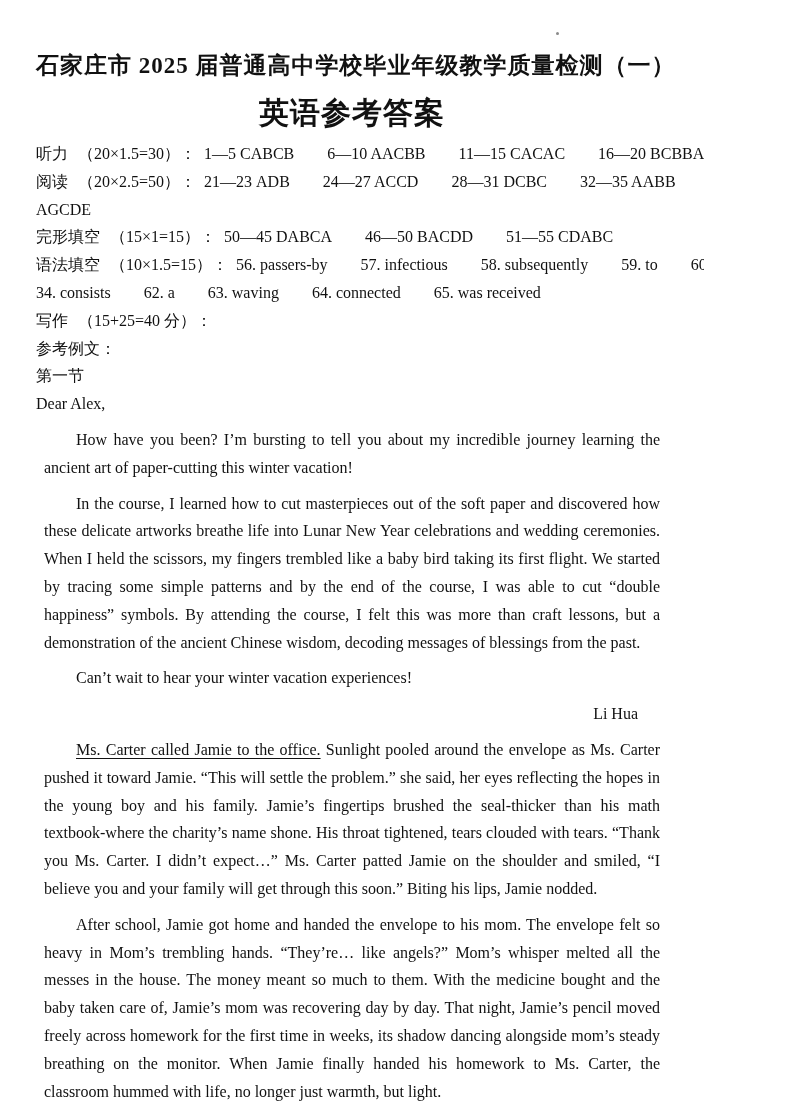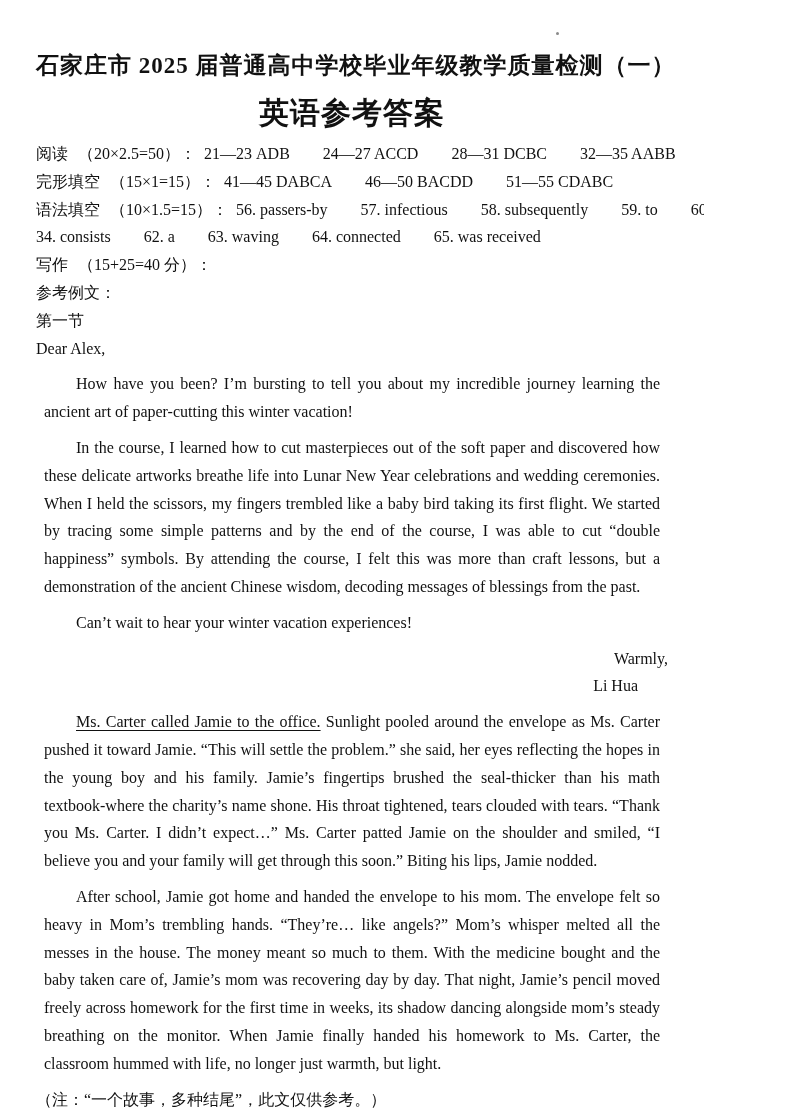--- a/index.html
+++ b/index.html
@@ -73,28 +73,34 @@
 <body>
 
 <div class="page">
   <div class="stray"></div>
 
   <div class="title">石家庄市 2025 届普通高中学校毕业年级教学质量检测（一）</div>
   <div class="subtitle">英语参考答案</div>
 
   <div class="content">
 
+    <div class="ansline">
+      <span class="lbl">听力</span><span class="score">（20×1.5=30）：</span><span class="grp">1—5 CABCB</span><span class="grp">6—10 AACBB</span><span class="grp">11—15 CACAC</span><span class="grp">16—20 BCBBA</span>
+    </div>
 
     <div class="ansline">
       <span class="lbl">阅读</span><span class="score">（20×2.5=50）：</span><span class="grp">21—23 ADB</span><span class="grp">24—27 ACCD</span><span class="grp">28—31 DCBC</span><span class="grp">32—35 AABB</span><span class="grp">36—40</span>
     </div>
 
+    <div class="ansline">
+      <span class="grp">AGCDE</span>
+    </div>
 
     <div class="ansline">
-      <span class="lbl">完形填空</span><span class="score">（15×1=15）：</span><span class="grp">41—45 DABCA</span><span class="grp">46—50 BACDD</span><span class="grp">51—55 CDABC</span>
+      <span class="lbl">完形填空</span><span class="score">（15×1=15）：</span><span class="grp">50—45 DABCA</span><span class="grp">46—50 BACDD</span><span class="grp">51—55 CDABC</span>
     </div>
 
     <div class="ansline">
       <span class="lbl">语法填空</span><span class="score">（10×1.5=15）：</span><span class="grp">56. passers-by</span><span class="grp">57. infectious</span><span class="grp">58. subsequently</span><span class="grp">59. to</span><span class="grp">60. what</span>
     </div>
 
     <div class="ansline">
       <span class="grp">34. consists</span><span class="grp">62. a</span><span class="grp">63. waving</span><span class="grp">64. connected</span><span class="grp">65. was received</span>
     </div>
 
@@ -103,21 +109,20 @@
     </div>
 
     <div>参考例文：</div>
     <div>第一节</div>
     <div>Dear Alex,</div>
 
     <p class="para">How have you been? I’m bursting to tell you about my incredible journey learning the ancient art of paper-cutting this winter vacation!</p>
     <p class="para">In the course, I learned how to cut masterpieces out of the soft paper and discovered how these delicate artworks breathe life into Lunar New Year celebrations and wedding ceremonies. When I held the scissors, my fingers trembled like a baby bird taking its first flight. We started by tracing some simple patterns and by the end of the course, I was able to cut “double happiness” symbols. By attending the course, I felt this was more than craft lessons, but a demonstration of the ancient Chinese wisdom, decoding messages of blessings from the past.</p>
     <p class="para">Can’t wait to hear your winter vacation experiences!</p>
 
-    <div class="right">Warmly,</div>
     <div class="right sig">Li Hua</div>
 
 
     <p class="para"><span class="underline">Ms. Carter called Jamie to the office.</span><span> Sunlight pooled around the envelope as Ms. Carter pushed it toward Jamie. “This will settle the problem.” she said, her eyes reflecting the hopes in the young boy and his family. Jamie’s fingertips brushed the seal-thicker than his math textbook-where the charity’s name shone. His throat tightened, tears clouded with tears. “Thank you Ms. Carter. I didn’t expect…” Ms. Carter patted Jamie on the shoulder and smiled, “I believe you and your family will get through this soon.” Biting his lips, Jamie nodded.</span></p>
 
     <p class="para">After school, Jamie got home and handed the envelope to his mom. The envelope felt so heavy in Mom’s trembling hands. “They’re… like angels?” Mom’s whisper melted all the messes in the house. The money meant so much to them. With the medicine bought and the baby taken care of, Jamie’s mom was recovering day by day. That night, Jamie’s pencil moved freely across homework for the first time in weeks, its shadow dancing alongside mom’s steady breathing on the monitor. When Jamie finally handed his homework to Ms. Carter, the classroom hummed with life, no longer just warmth, but light.</p>
 
     <div>（注：“一个故事，多种结尾”，此文仅供参考。）</div>
 
   </div>

